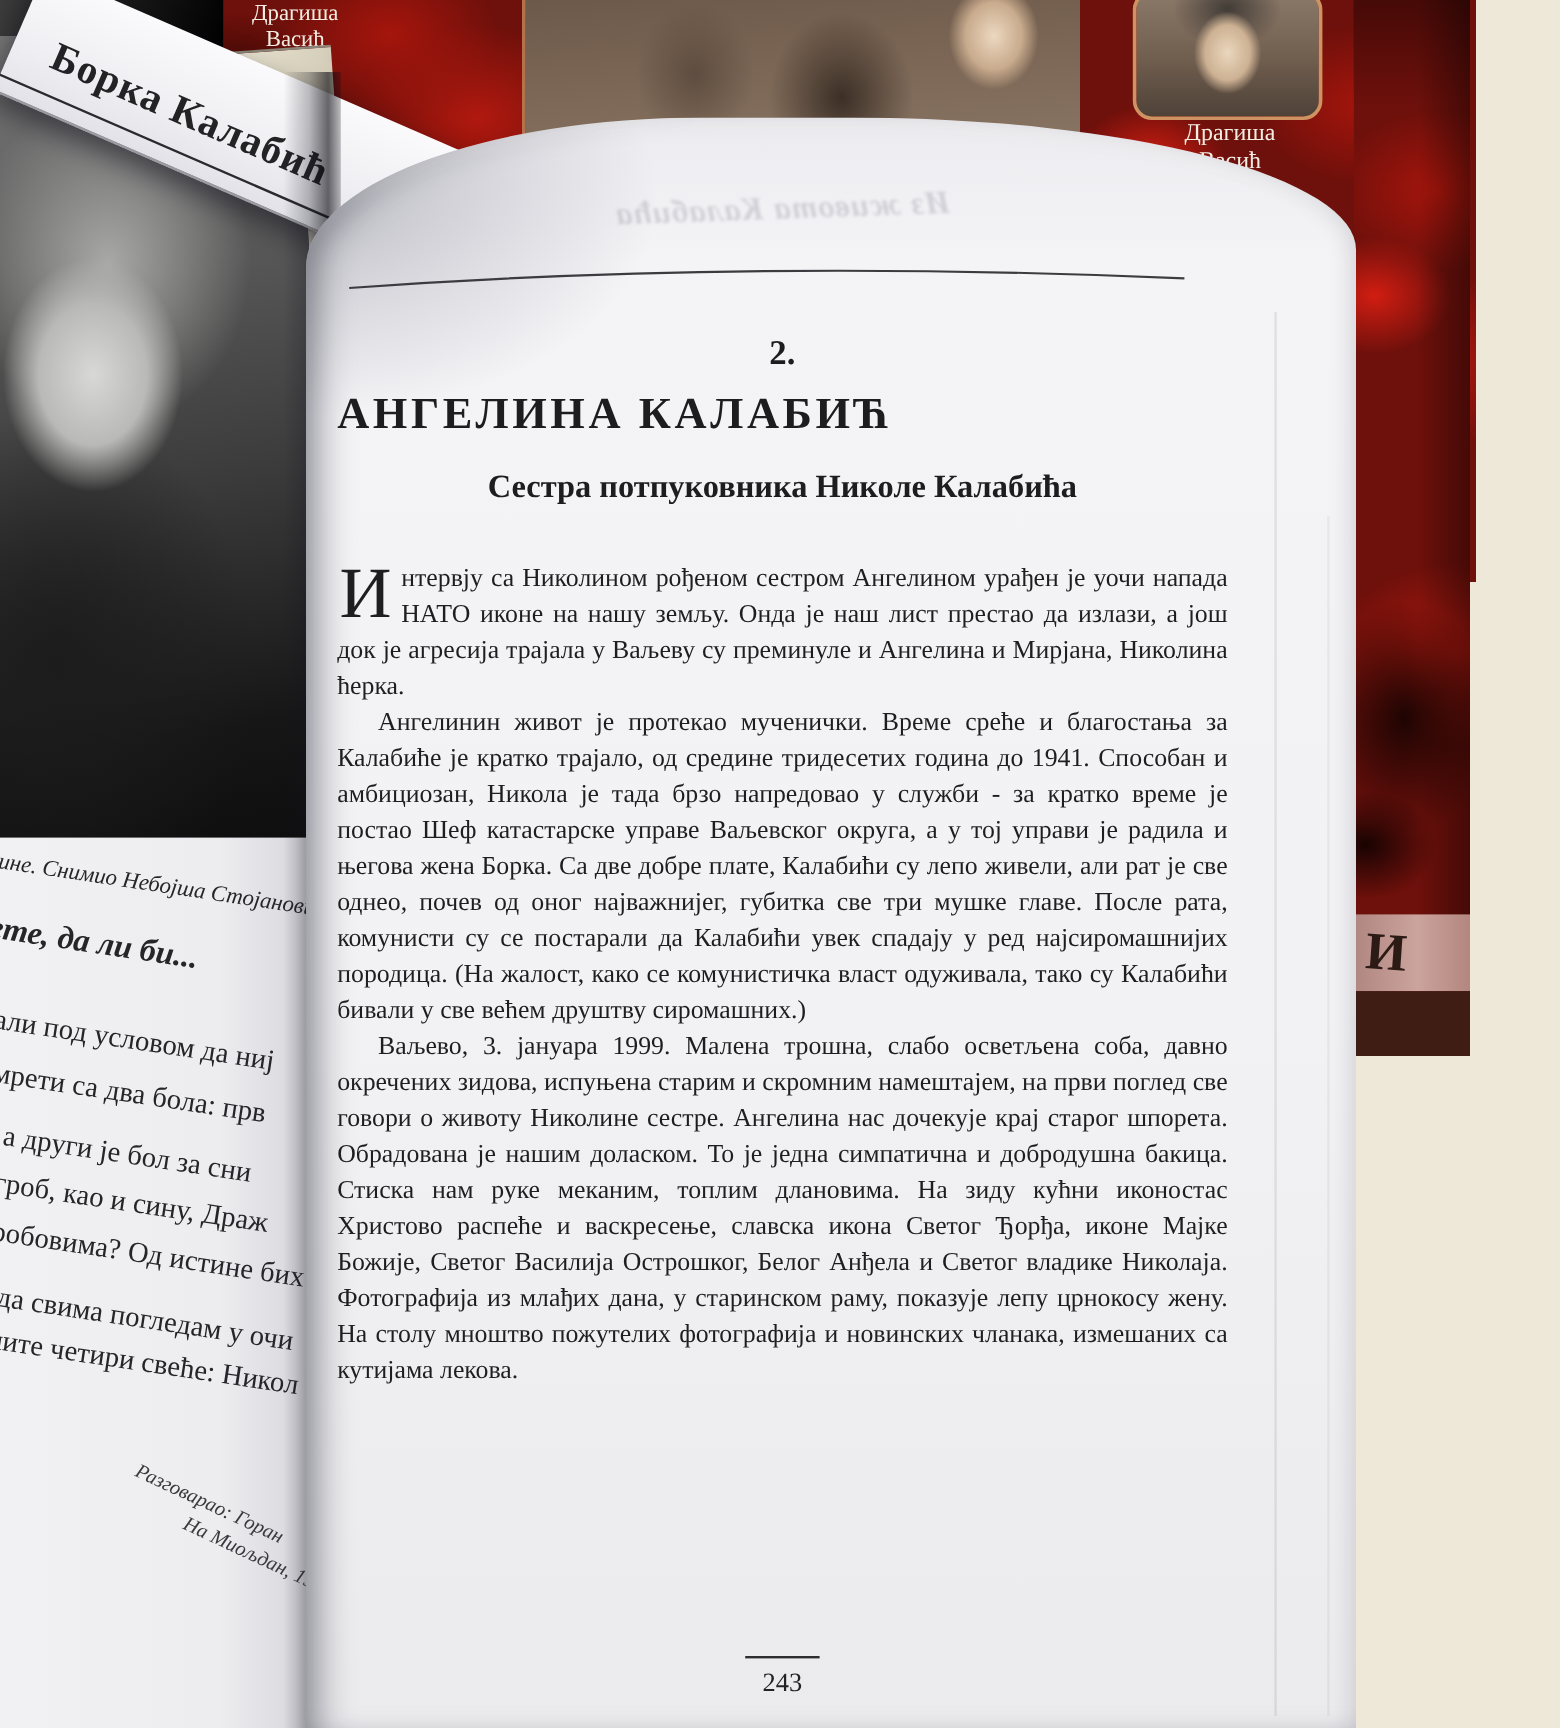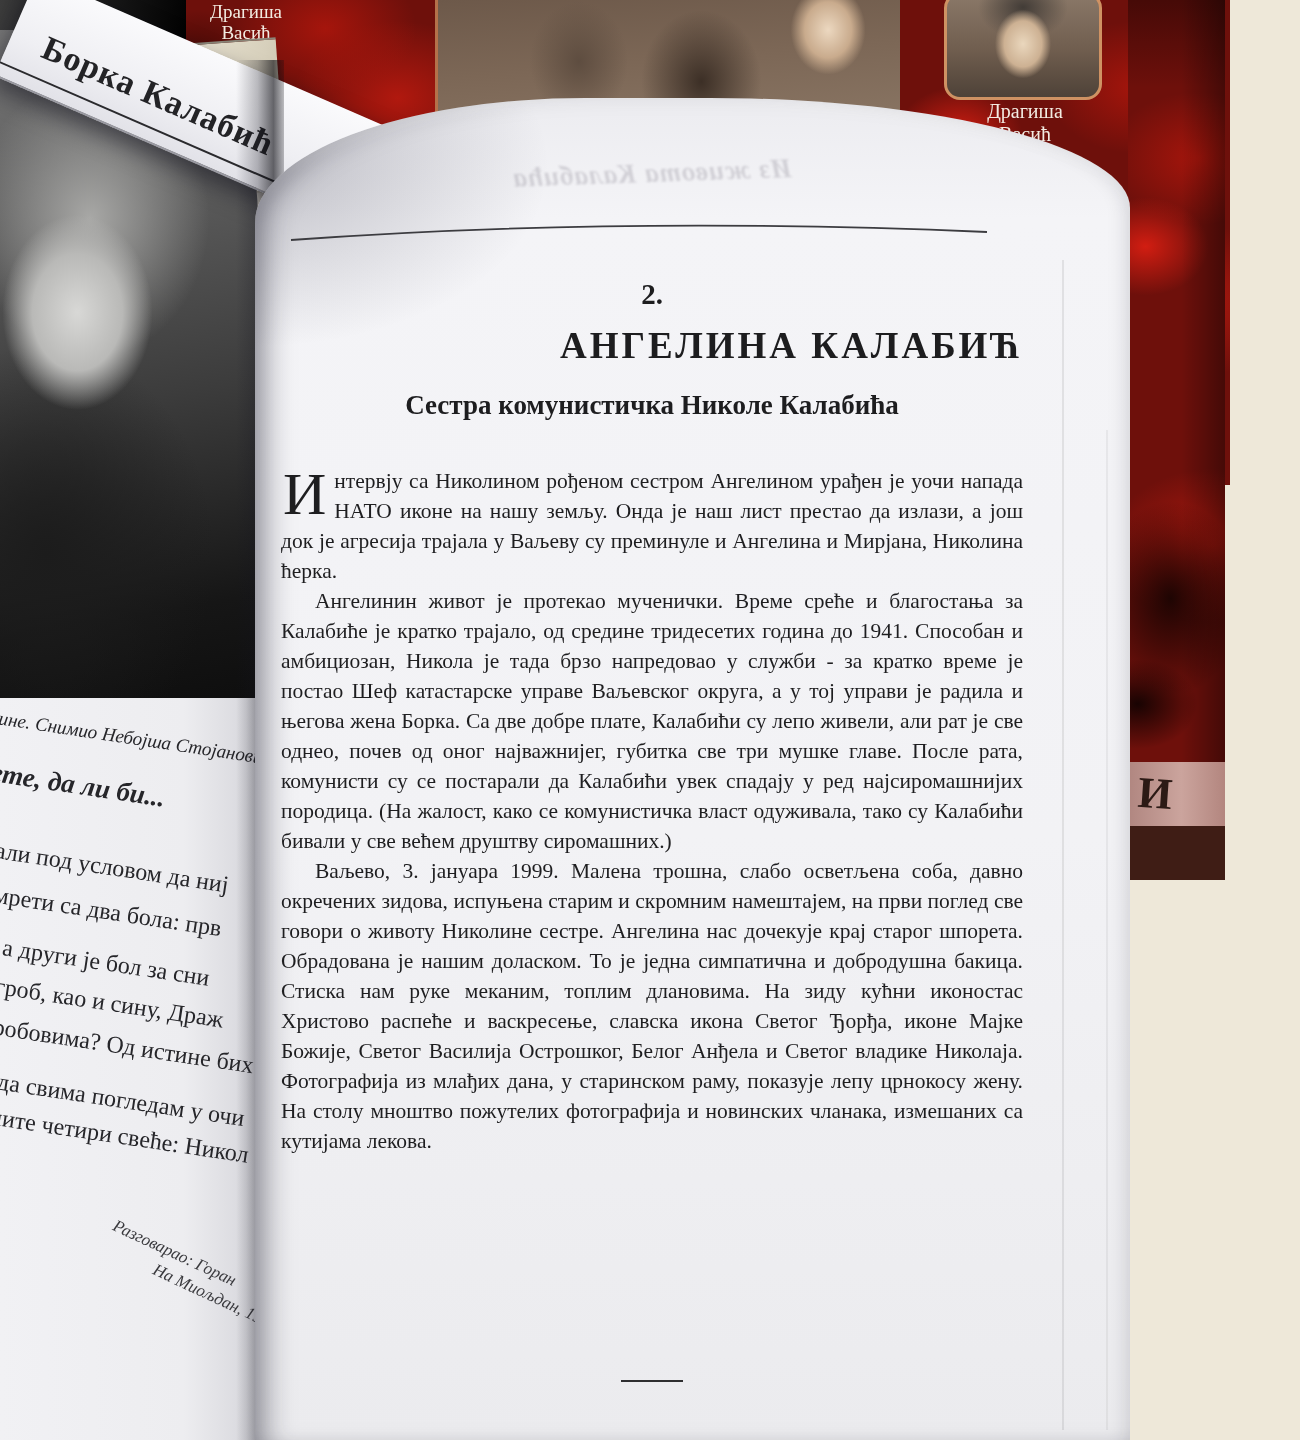--- a/index.html
+++ b/index.html
@@ -108,21 +108,21 @@
       linear-gradient(180deg,#ececf0 0%,#f4f4f7 9%,#f2f2f5 55%,#ebebee 100%);
     box-shadow:inset 26px 0 30px -18px rgba(20,20,35,.5),
                inset -14px 0 22px -14px rgba(20,20,35,.2),
                inset 0 8px 14px -8px rgba(255,255,255,.9);}
   .rp-content{left:26px;top:0;width:742px;height:100%;}
   .ghost-header{left:0;top:60px;width:100%;text-align:center;
     transform:scaleX(-1) rotate(2deg);filter:blur(1.3px);opacity:.32;
     color:#8d8995;font-style:italic;font-weight:bold;font-size:27px;letter-spacing:1px;}
   .header-rule{left:8px;top:116px;}
   .ch-num{left:0;top:180px;width:100%;text-align:center;font-size:29px;font-weight:bold;color:#1d1d1f;}
-  .ch-title{left:0;top:226px;width:100%;text-align:right;font-size:37px;font-weight:bold;
+  .ch-title{left:0;top:226px;width:100%;text-align:left;font-size:37px;font-weight:bold;
     letter-spacing:3px;color:#1d1d1f;}
   .ch-sub{left:0;top:292px;width:100%;text-align:center;font-size:27px;font-weight:bold;color:#1d1d1f;}
   .rp-body{left:0;top:368px;width:742px;color:#1e1e20;}
   .rp-body p{margin:0;font-size:21.5px;line-height:30px;text-align:justify;text-indent:34px;}
   .rp-body p.first{text-indent:0;}
   .drop-cap{float:left;font-size:60px;line-height:50px;padding:3px 8px 0 2px;font-weight:400;}
   .rp-footer{left:0;top:1282px;width:742px;text-align:center;color:#222;}
   .footer-rule{width:62px;height:0;border-top:2px solid #2e2e30;margin:0 auto 7px;}
   .page-num{font-size:22px;}
 
@@ -179,26 +179,27 @@
 <div class="abs gutter"></div>
 
 <div class="abs right-page">
   <div class="abs rp-content">
     <div class="abs ghost-header">Из живота Калабића</div>
     <svg class="abs header-rule" width="700" height="30" viewBox="0 0 700 30">
       <path d="M2,26 Q330,2 698,18" stroke="#3c3c40" stroke-width="1.8" fill="none"></path>
     </svg>
     <div class="abs ch-num">2.</div>
     <div class="abs ch-title">АНГЕЛИНА КАЛАБИЋ</div>
-    <div class="abs ch-sub">Сестра комунистичка Николе Калабића</div>
+    <div class="abs ch-sub">Сестра потпуковника Николе Калабића</div>
     <div class="abs rp-body">
       <p class="first"><span class="drop-cap">И</span><span>нтервју са Николином рођеном сестром Ангелином урађен је уочи напада НАТО иконе на нашу земљу. Онда је наш лист престао да излази, а још док је агресија трајала у Ваљеву су преминуле и Ангелина и Мирјана, Николина ћерка.</span></p>
       <p>Ангелинин живот је протекао мученички. Време среће и благостања за Калабиће је кратко трајало, од средине тридесетих година до 1941. Способан и амбициозан, Никола је тада брзо напредовао у служби - за кратко време је постао Шеф катастарске управе Ваљевског округа, а у тој управи је радила и његова жена Борка. Са две добре плате, Калабићи су лепо живели, али рат је све однео, почев од оног најважнијег, губитка све три мушке главе. После рата, комунисти су се постарали да Калабићи увек спадају у ред најсиромашнијих породица. (На жалост, како се комунистичка власт одуживала, тако су Калабићи бивали у све већем друштву сиромашних.)</p>
       <p>Ваљево, 3. јануара 1999. Малена трошна, слабо осветљена соба, давно окречених зидова, испуњена старим и скромним намештајем, на први поглед све говори о животу Николине сестре. Ангелина нас дочекује крај старог шпорета. Обрадована је нашим доласком. То је једна симпатична и добродушна бакица. Стиска нам руке меканим, топлим длановима. На зиду кућни иконостас Христово распеће и васкресење, славска икона Светог Ђорђа, иконе Мајке Божије, Светог Василија Острошког, Белог Анђела и Светог владике Николаја. Фотографија из млађих дана, у старинском раму, показује лепу црнокосу жену. На столу мноштво пожутелих фотографија и новинских чланака, измешаних са кутијама лекова.</p>
     </div>
     <div class="abs rp-footer">
       <div class="footer-rule"></div>
+      <div class="page-num">243</div>
     </div>
   </div>
 </div>
 
 <div class="abs edge-line-1"></div>
 <div class="abs edge-line-2"></div>
 
 </body></html>

